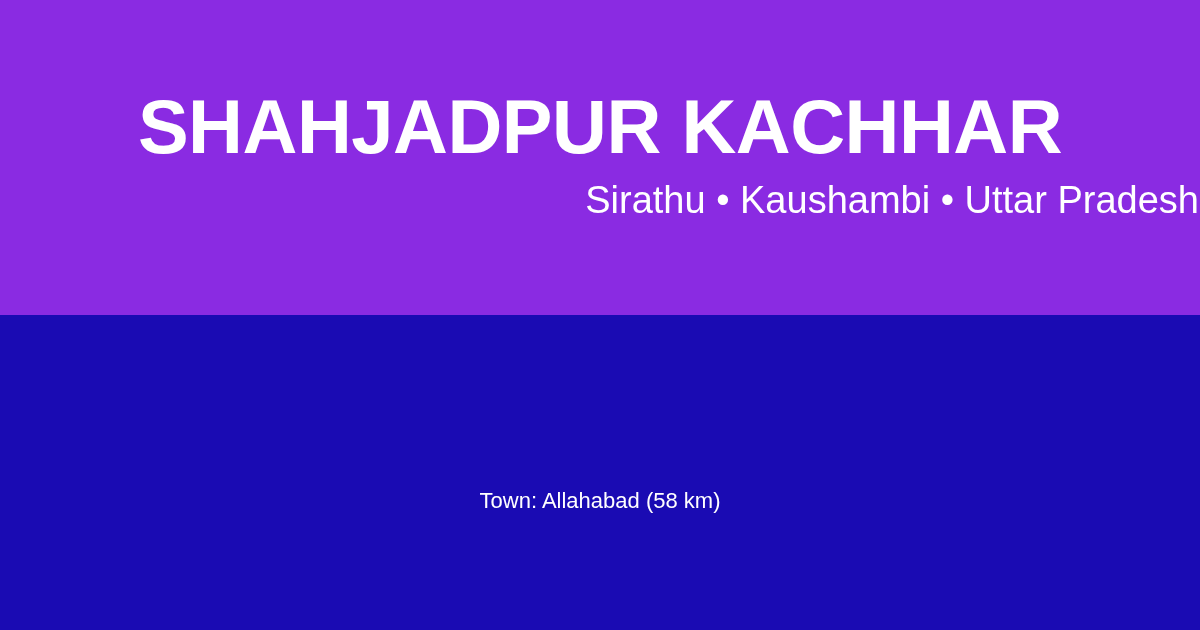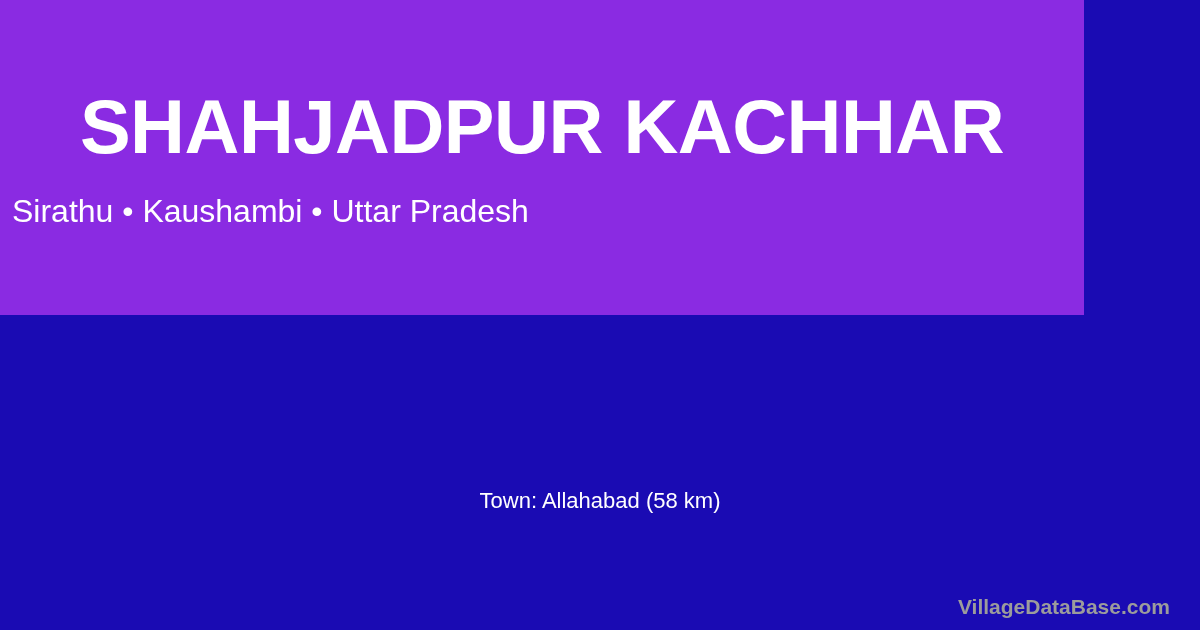--- a/index.html
+++ b/index.html
@@ -19,21 +19,21 @@
     width: 1200px;
     height: 630px;
     background: #1A0BB3;
     overflow: hidden;
   }
   
   #header-band {
     position: absolute;
     left: 0;
     top: 0;
-    width: 1084px;
+    width: 1200px;
     height: 315px;
     background: #8A2BE2;
     box-sizing: border-box;
     display: flex;
     flex-direction: column;
     align-items: center;
     justify-content: flex-start;
   }
   #village-title {
     margin: 0;
@@ -45,31 +45,31 @@
     text-align: center;
     color: #FFFFFF;
     font-family: "Liberation Sans", sans-serif;
     font-weight: bold;
     font-size: 76px;
     line-height: 90px;
     letter-spacing: -0.5px;
     white-space: nowrap;
   }
   #village-subtitle {
-    margin: 12px;
+    margin: 1px;
     padding: 0;
     position: absolute;
     left: 0;
     right: 0;
     top: 180px;
-    text-align: left;
+    text-align: right;
     color: #FFFFFF;
     font-family: "Liberation Sans", sans-serif;
     font-weight: normal;
-    font-size: 32px;
+    font-size: 38px;
     line-height: 38px;
     white-space: nowrap;
   }
   
   #body-band {
     position: absolute;
     left: 0;
     top: 315px;
     width: 1200px;
     height: 360px;
@@ -109,15 +109,14 @@
 
   <div id="header-band">
     <h1 id="village-title">SHAHJADPUR KACHHAR</h1>
     <div id="village-subtitle">Sirathu • Kaushambi • Uttar Pradesh</div>
   </div>
 
   <div id="body-band">
     <div id="nearest-town">Town: Allahabad (58 km)</div>
   </div>
 
-  <div id="site-watermark">VillageDataBase.com</div>
 
 </div>
 
 </body></html>

